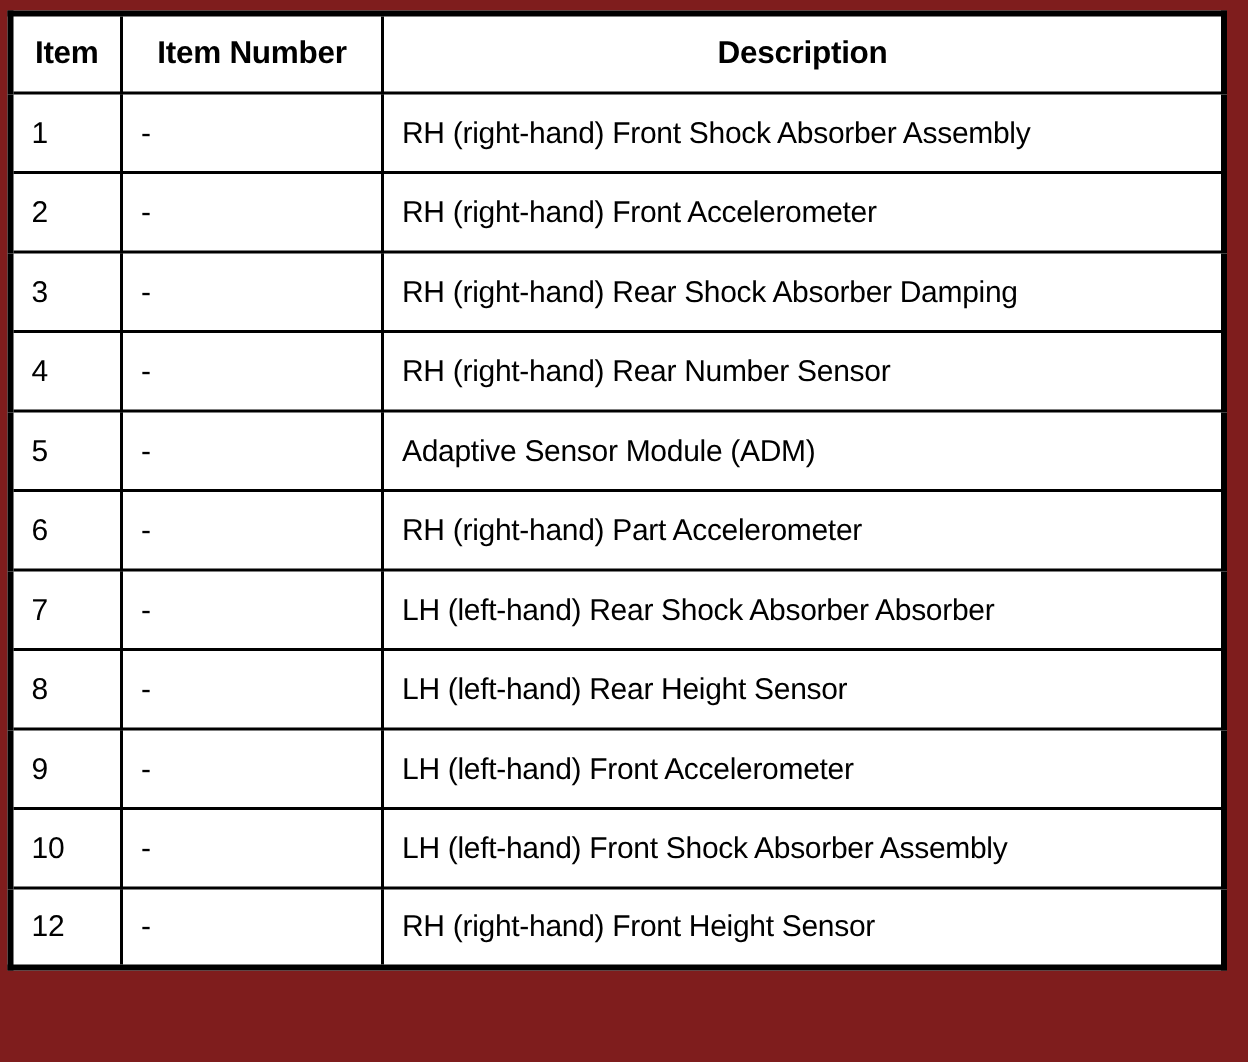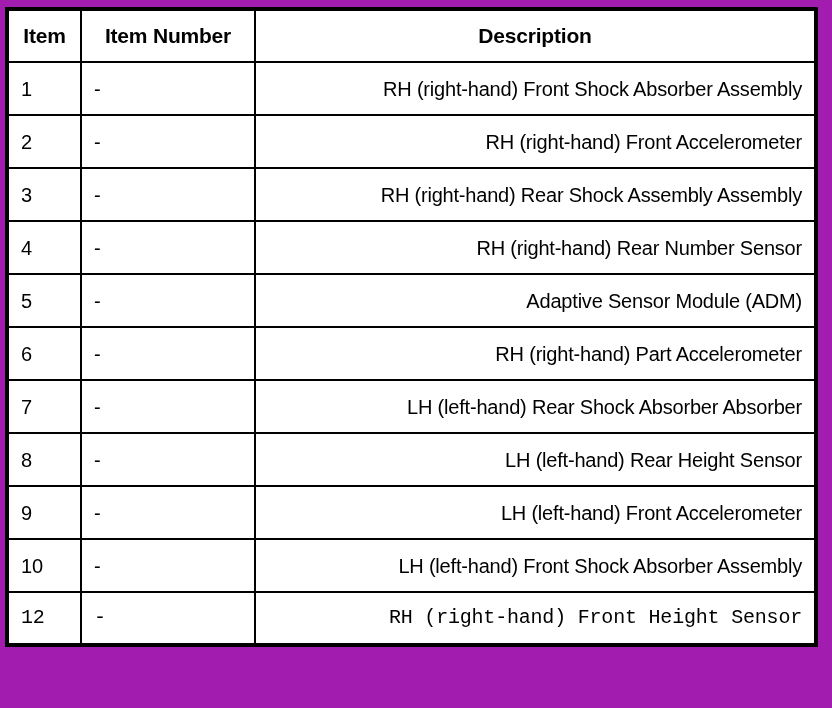--- a/index.html
+++ b/index.html
@@ -11,21 +11,21 @@
     width: 832px;
     height: 708px;
     overflow: hidden;
     font-family: "Liberation Sans", "DejaVu Sans", sans-serif;
     color: #000000;
   }
   #page {
     position: relative;
     width: 832px;
     height: 708px;
-    background: #a21caf;
+    background: #7f1d1d;
   }
   .parts-table {
     position: absolute;
     left: 5px;
     top: 7px;
     width: 809px;
     border-collapse: collapse;
     table-layout: fixed;
     background: #ffffff;
   }
@@ -51,25 +51,25 @@
     font-weight: bold;
     text-align: center;
     font-size: 21px;
   }
   .parts-table td {
     font-weight: normal;
     text-align: left;
   }
   .parts-table td.cell-item { text-align: left; }
   .parts-table td.cell-part { text-align: left; }
-  .parts-table td.cell-desc { text-align: right; }
+  .parts-table td.cell-desc { text-align: left; }
 
   
   .parts-table tr:first-child th { border-top-width: 4px; }
-  .parts-table tr:last-child td  { border-bottom-width: 4px; font-family: Liberation Mono, monospace; }
+  .parts-table tr:last-child td  { border-bottom-width: 4px; }
   .parts-table tr > *:first-child { border-left-width: 4px; }
   .parts-table tr > *:last-child  { border-right-width: 4px; }
 </style>
 </head>
 <body>
 
 <div id="page">
   <table class="parts-table">
     <colgroup>
       <col class="c-item">
@@ -90,21 +90,21 @@
           <td class="cell-desc">RH (right-hand) Front Shock Absorber Assembly</td>
         </tr>
         <tr>
           <td class="cell-item">2</td>
           <td class="cell-part">-</td>
           <td class="cell-desc">RH (right-hand) Front Accelerometer</td>
         </tr>
         <tr>
           <td class="cell-item">3</td>
           <td class="cell-part">-</td>
-          <td class="cell-desc">RH (right-hand) Rear Shock Assembly Assembly</td>
+          <td class="cell-desc">RH (right-hand) Rear Shock Absorber Damping</td>
         </tr>
         <tr>
           <td class="cell-item">4</td>
           <td class="cell-part">-</td>
           <td class="cell-desc">RH (right-hand) Rear Number Sensor</td>
         </tr>
         <tr>
           <td class="cell-item">5</td>
           <td class="cell-part">-</td>
           <td class="cell-desc">Adaptive Sensor Module (ADM)</td>

